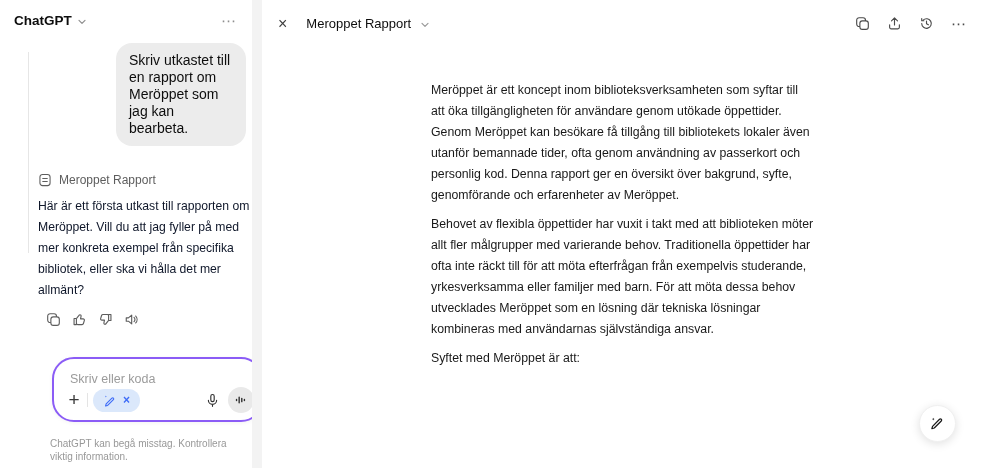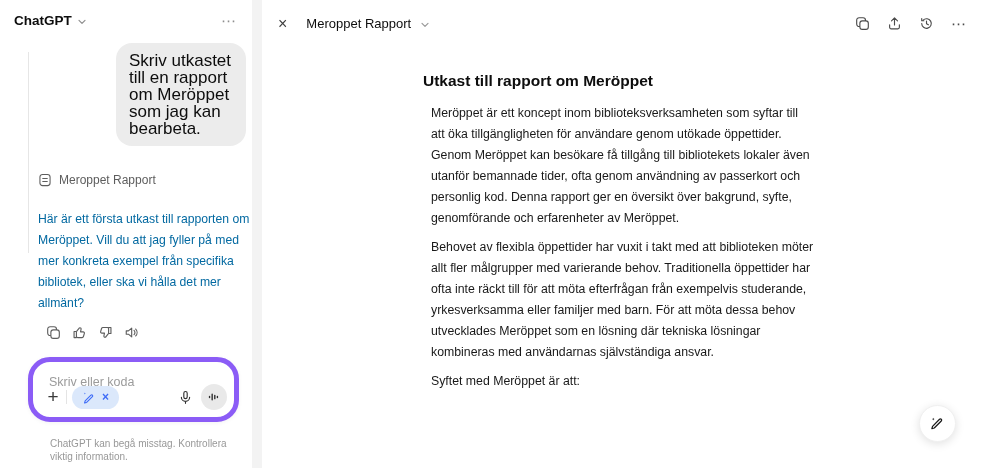--- a/index.html
+++ b/index.html
@@ -15,30 +15,30 @@
   
   .chat-panel { position:absolute; left:0; top:0; width:252px; height:468px; background:#fff; }
   .chat-header { display:flex; align-items:center; padding:13px 10px 0 14px; }
   .chat-title { display:flex; align-items:center; gap:5px; font-size:13.5px; font-weight:600; color:#0d0d0d; cursor:pointer; }
   .chat-title .chev { color:#8f8f8f; margin-top:2px; }
   .chat-more { margin-left:auto; color:#8f8f8f; font-size:15px; line-height:10px; padding:2px 6px; cursor:pointer; }
 
   .thread-rail { position:absolute; left:28px; top:52px; width:1px; height:201px; background:#e6e6e6; }
 
   .user-row { display:flex; justify-content:flex-end; margin:15px 6px 0 0; }
-  .bubble { background:#ececec; border-radius:16px; padding:9px 13px; font-size:17px; line-height:17px; max-width:130px; color:#0d0d0d; }
+  .bubble { background:#ececec; border-radius:16px; padding:9px 13px; font-size:14px; line-height:17px; max-width:130px; color:#0d0d0d; }
 
   .assistant { margin:27px 0 0 38px; width:215px; }
   .doc-chip { display:flex; align-items:center; gap:7px; font-size:12px; color:#5d5d5d; cursor:pointer; }
-  .asst-text { margin:22px 0 0; font-size:12.2px; line-height:21px; color:#0369a1; }
+  .asst-text { margin:9px 0 0; font-size:12.2px; line-height:21px; color:#0f172a; }
   .msg-actions { display:flex; align-items:center; gap:11px; margin:11px 0 0 8px; color:#5d5d5d; }
   .msg-actions .act { cursor:pointer; }
 
-  .composer { position:absolute; left:28px; top:357px; width:211px; height:65px; background:#fff;
-    border:5px solid #8b5cf6; border-radius:22px; box-shadow:0 1px 4px rgba(0,0,0,0.05); }
+  .composer { position:absolute; left:52px; top:357px; width:211px; height:65px; background:#fff;
+    border:2px solid #8b5cf6; border-radius:22px; box-shadow:0 1px 4px rgba(0,0,0,0.05); }
   .composer-input { padding:13px 16px 0; font-size:12.5px; color:#9b9b9b; }
   .composer-row { position:absolute; left:9px; right:7px; bottom:7px; display:flex; align-items:center; }
   .plus-btn { font-size:19px; font-weight:400; color:#3a3a3a; width:22px; text-align:center; cursor:pointer; line-height:18px; }
   .row-divider { width:1px; height:14px; background:#e4e4e4; margin:0 5px 0 2px; }
   .canvas-pill { display:flex; align-items:center; gap:7px; background:#dbe8fb; border-radius:999px; padding:5px 10px; color:#3f6cf7; cursor:pointer; }
   .pill-close { font-size:12px; font-weight:700; line-height:10px; }
   .mic-btn { margin-left:auto; color:#2f2f2f; cursor:pointer; }
   .voice-btn { width:26px; height:26px; border-radius:50%; background:#e9e9e9; display:flex; align-items:center; justify-content:center; margin-left:8px; color:#2f2f2f; cursor:pointer; }
 
   .chat-footer { position:absolute; left:50px; top:437px; width:190px; text-align:left; font-size:10px; line-height:13px; color:#989898; }
@@ -194,21 +194,20 @@
             <path d="M2.9 8 a5.1 5.1 0 1 0 1.5-3.6"></path>
             <path d="M2.9 2.7 v2.3 h2.3"></path>
             <path d="M8 5.3 v2.9 l2 1.2"></path>
           </svg>
       </span>
       <span class="act more-glyph">⋯</span>
     </div>
   </div>
 
   <article class="doc">
-    <h1 class="doc-title">Utkast till rapport om Meröppet</h1>
 
     <p>Meröppet är ett koncept inom biblioteksverksamheten som syftar till att öka tillgängligheten för användare genom utökade öppettider. Genom Meröppet kan besökare få tillgång till bibliotekets lokaler även utanför bemannade tider, ofta genom användning av passerkort och personlig kod. Denna rapport ger en översikt över bakgrund, syfte, genomförande och erfarenheter av Meröppet.</p>
 
     <p>Behovet av flexibla öppettider har vuxit i takt med att biblioteken möter allt fler målgrupper med varierande behov. Traditionella öppettider har ofta inte räckt till för att möta efterfrågan från exempelvis studerande, yrkesverksamma eller familjer med barn. För att möta dessa behov utvecklades Meröppet som en lösning där tekniska lösningar kombineras med användarnas självständiga ansvar.</p>
 
     <p>Syftet med Meröppet är att:</p>
 
   </article>
 
   <div class="fab">

